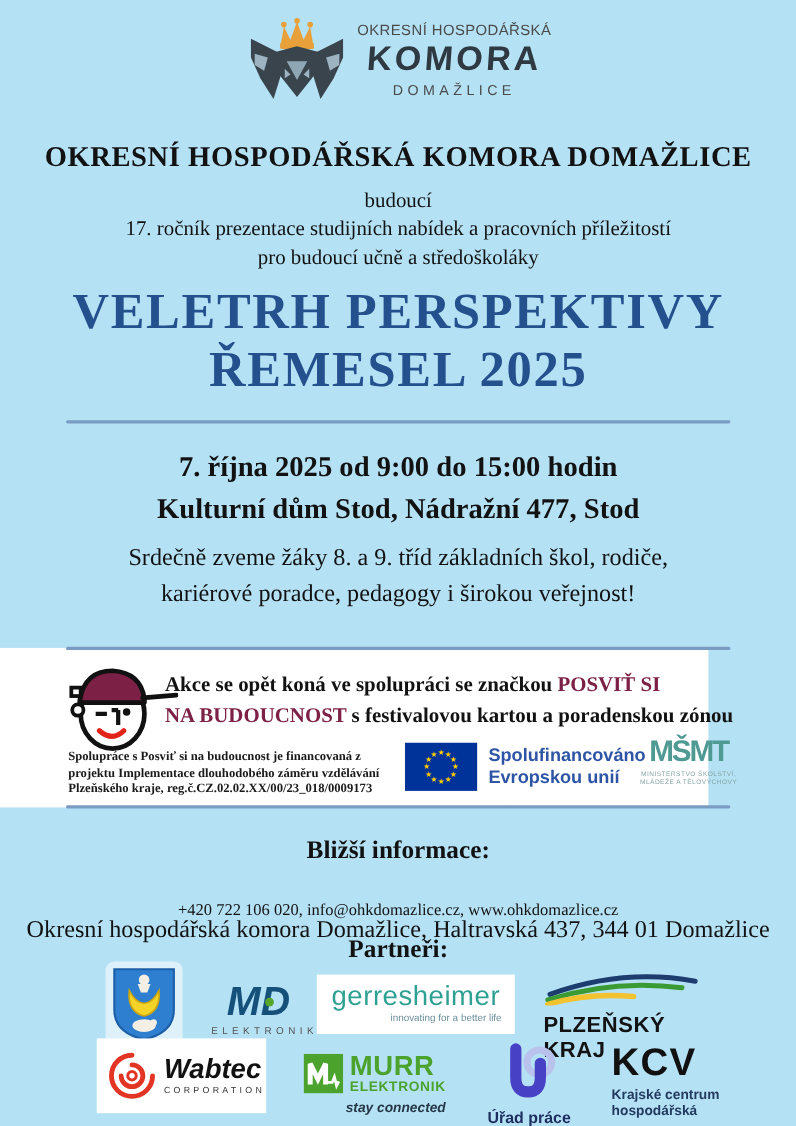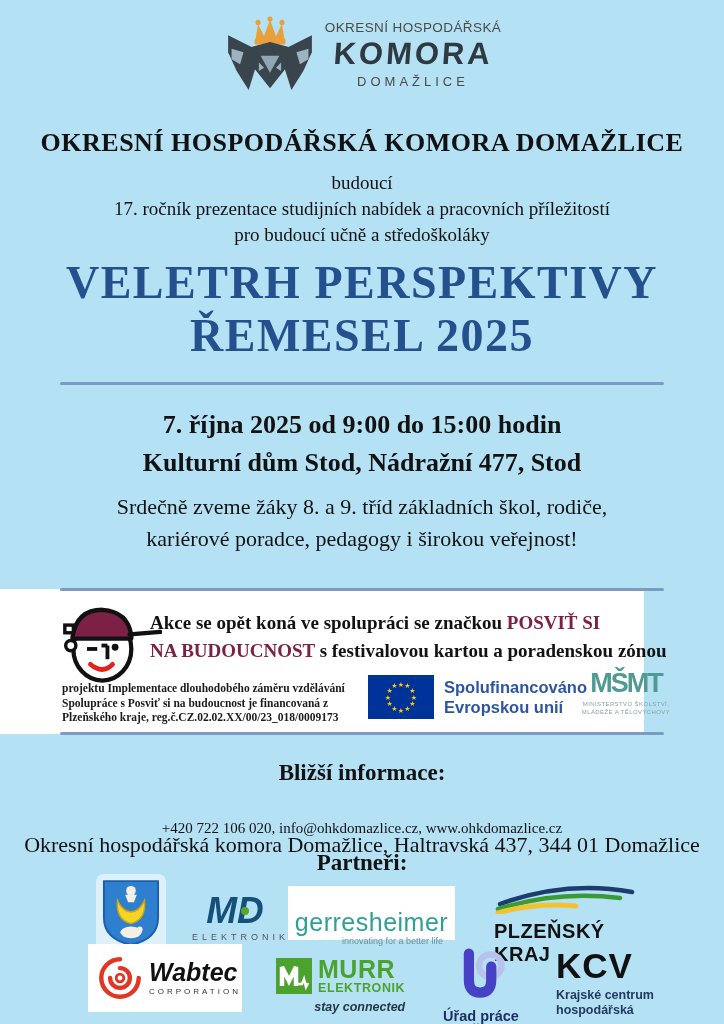--- a/index.html
+++ b/index.html
@@ -51,21 +51,21 @@
   .address{top:832px;font-size:22px;}
   .contacts{top:820px;font-size:15px;}
   .partners-heading{top:850px;font-size:23px;font-weight:700;}
 
   
   .stod{left:96px;top:874px;width:70px;height:78px;background:rgba(255,255,255,.55);border-radius:8px;display:flex;align-items:center;justify-content:center;}
   .md{left:192px;top:892px;width:86px;text-align:center;font-family:"Liberation Sans",sans-serif;}
   .md-name{position:relative;display:inline-block;font-size:37px;font-weight:800;color:#15507b;font-style:italic;line-height:38px;}
   .md-dot{position:absolute;top:15px;right:15px;width:8px;height:8px;border-radius:50%;background:#58a629;}
   .md-sub{font-size:9px;letter-spacing:4px;color:#555;margin-top:2px;}
-  .gerr{left:288px;top:886px;width:167px;height:54px;background:#fff;text-align:center;padding-top:23px;box-sizing:border-box;font-family:"Liberation Sans",sans-serif;}
+  .gerr{left:288px;top:886px;width:180px;height:54px;background:#fff;text-align:center;padding-top:7px;box-sizing:border-box;font-family:"Liberation Sans",sans-serif;}
   .gerr-name{font-size:25px;color:#2fa193;font-weight:500;letter-spacing:.5px;line-height:26px;}
   .gerr-tag{font-size:9px;color:#6b8f9c;text-align:right;padding-right:12px;margin-top:1px;}
   .plz{left:494px;top:880px;width:144px;text-align:left;font-family:"Liberation Sans",sans-serif;}
   .plz-name{font-size:20px;font-weight:600;color:#121212;letter-spacing:.5px;margin-top:2px;}
   .wabtec{left:88px;top:944px;width:154px;height:68px;background:#fff;display:flex;align-items:center;gap:7px;padding-left:10px;box-sizing:border-box;font-family:"Liberation Sans",sans-serif;}
   .wab-name{font-size:25px;font-weight:800;font-style:italic;color:#111;line-height:25px;}
   .wab-sub{font-size:8px;letter-spacing:3px;color:#333;margin-top:2px;}
   .murr{left:276px;top:958px;font-family:"Liberation Sans",sans-serif;}
   .murr-row{display:flex;gap:6px;align-items:flex-start;}
   .murr-name{font-size:25px;font-weight:800;color:#4ba32d;line-height:23px;letter-spacing:.5px;}
@@ -138,22 +138,22 @@
       <circle cx="67" cy="56" r="4" fill="#111"></circle>
       <path d="M38,76 Q52,88 64,76" fill="none" stroke="#e32219" stroke-width="5.5" stroke-linecap="round"></path>
     </svg>
 
     <div class="abs collab-text">
       <div><span>Akce se opět koná ve spolupráci se značkou </span><span class="maroon">POSVIŤ SI</span></div>
       <div><span class="maroon">NA BUDOUCNOST</span><span> s festivalovou kartou a poradenskou zónou</span></div>
     </div>
 
     <div class="abs funding-note">
+      <div>Spolupráce s Posviť si na budoucnost je financovaná z</div>
       <div>projektu Implementace dlouhodobého záměru vzdělávání</div>
-      <div>Spolupráce s Posviť si na budoucnost je financovaná z</div>
       <div>Plzeňského kraje, reg.č.CZ.02.02.XX/00/23_018/0009173</div>
     </div>
 
     <div class="abs eu-group">
       <svg width="66" height="44" viewBox="0 0 66 44">
         <rect x="0" y="0" width="66" height="44" fill="#003399"></rect>
         <g fill="#ffcc00" font-size="7" font-family="DejaVu Sans, sans-serif" text-anchor="middle">
           <text x="33" y="11.5">★</text>
             <text x="39.5" y="13.2">★</text>
             <text x="44.3" y="18">★</text>

